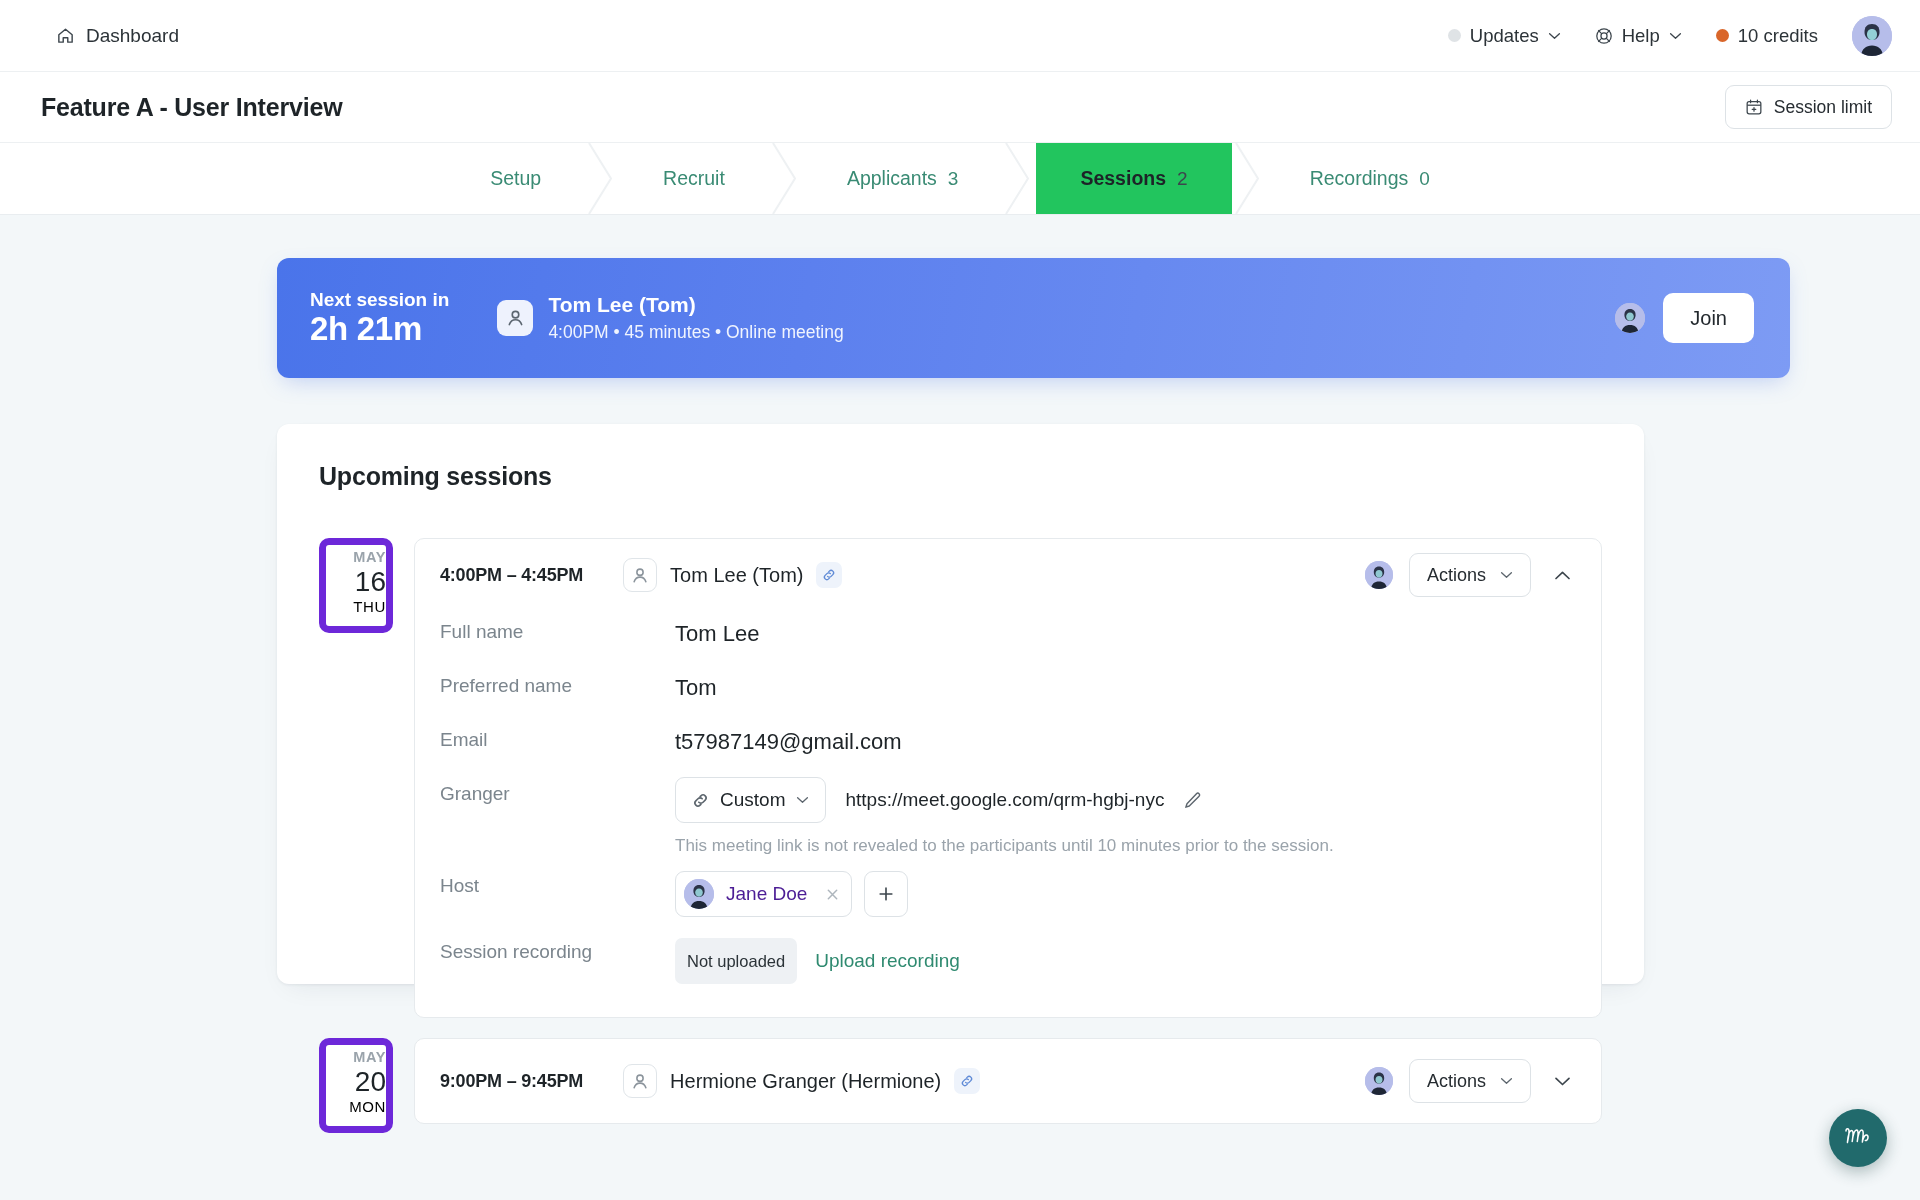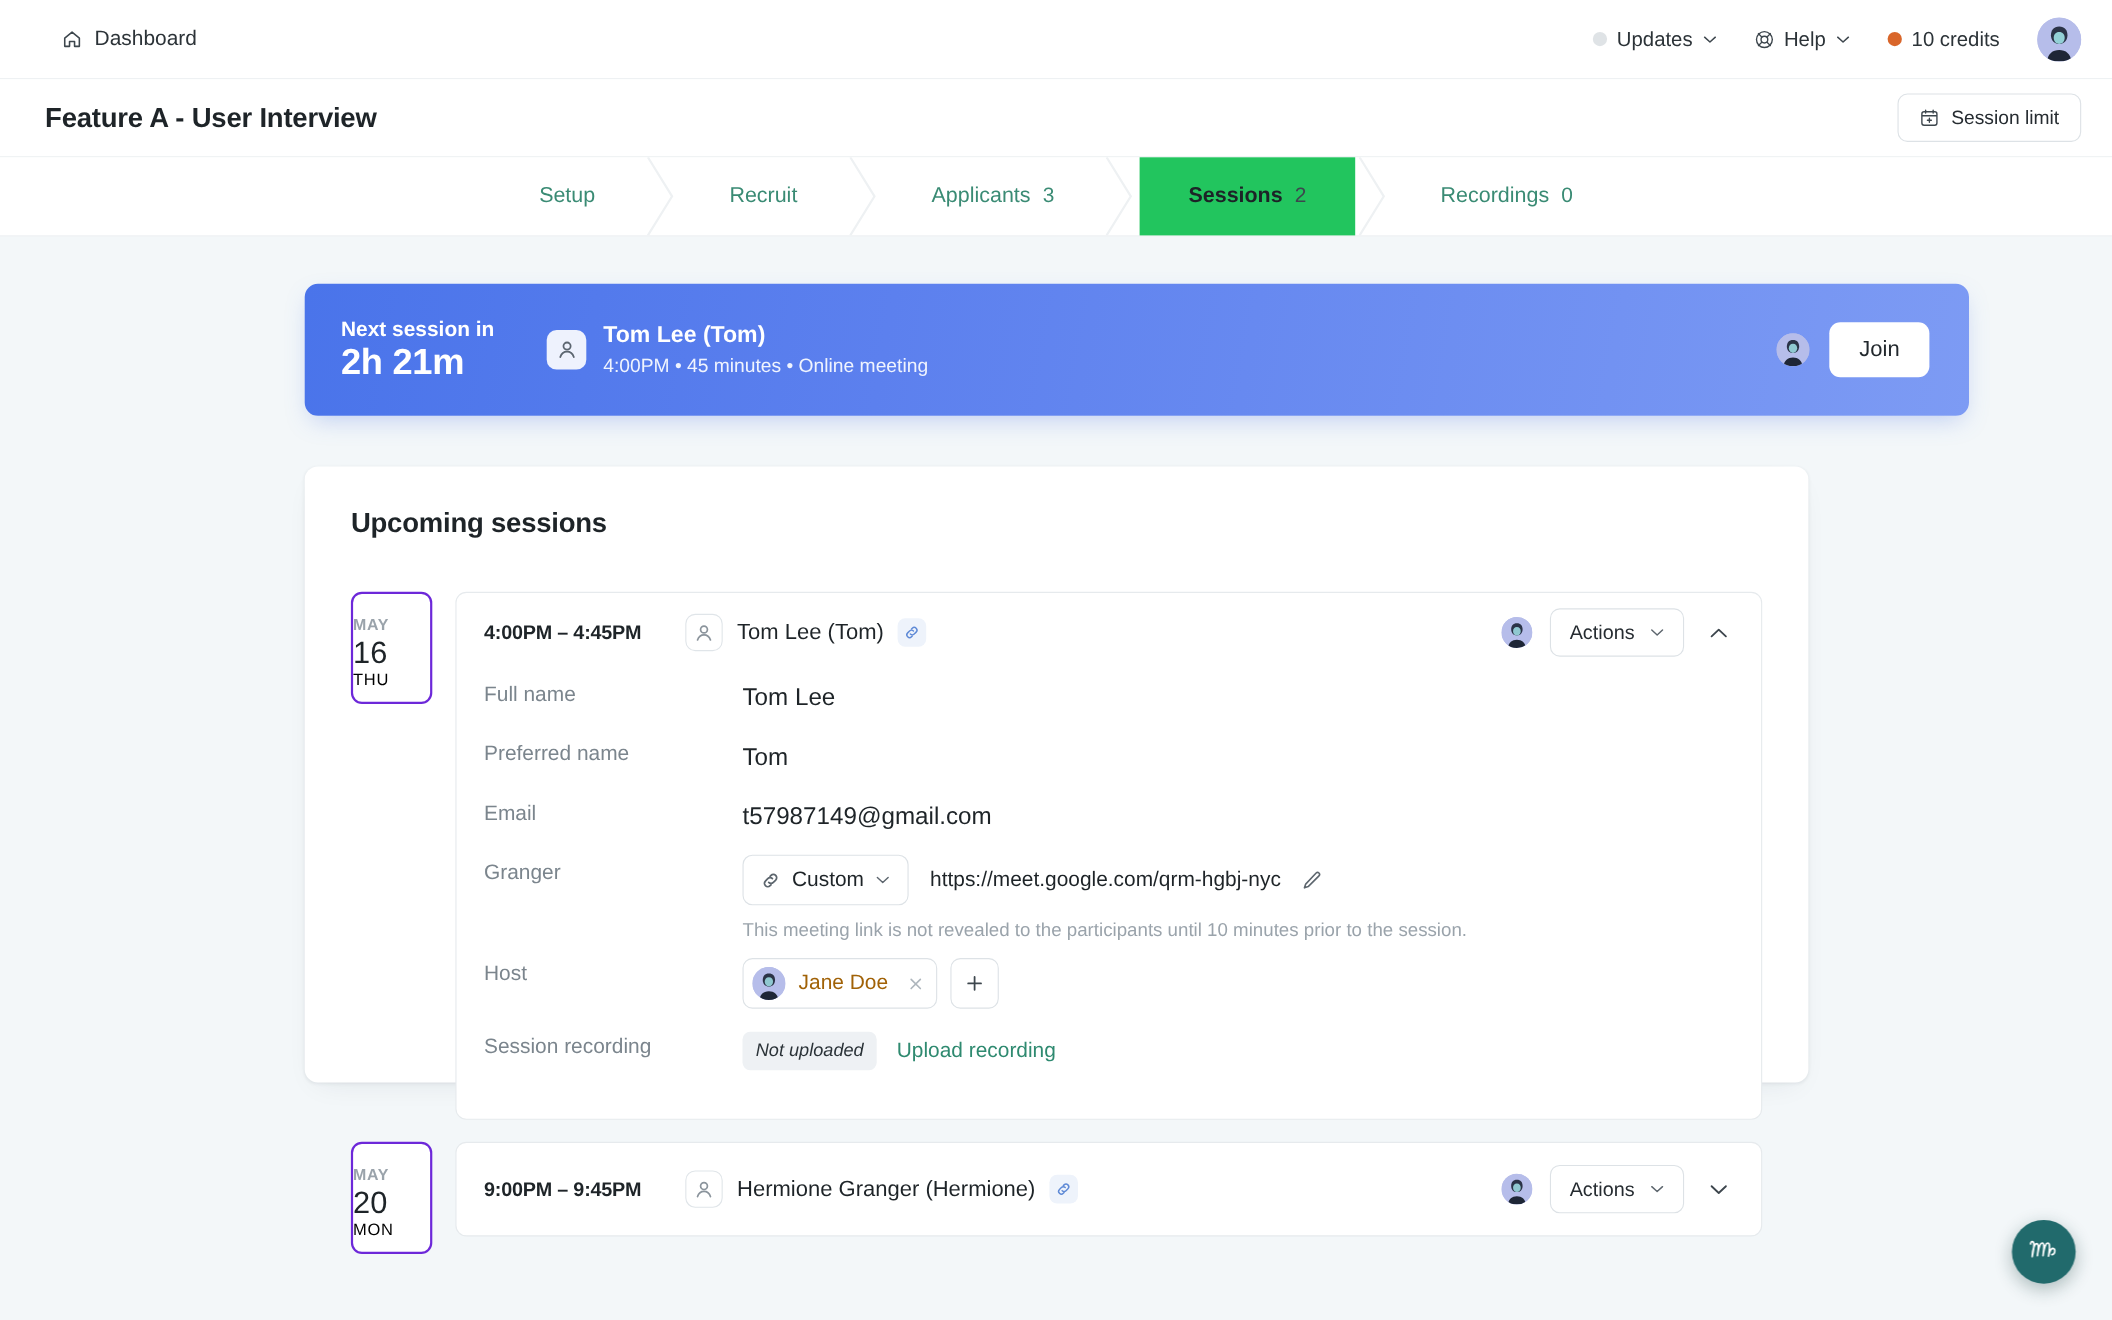--- a/index.html
+++ b/index.html
@@ -110,22 +110,22 @@
   .card {
     position: absolute; left: 277px; top: 209px; width: 1367px; height: 560px;
     background: #ffffff; border-radius: 12px;
     box-shadow: 0 1px 3px rgba(30,40,60,0.07), 0 10px 26px -12px rgba(30,40,60,0.10);
     padding: 38px 42px 0 42px;
   }
   .card-title { font-size: 25px; font-weight: bold; color: #1e2428; letter-spacing:-0.2px; }
 
   .session-block { display: flex; gap: 21px; margin-top: 47px; align-items: flex-start; }
   .datechip {
-    width: 74px; flex: none; border: 2px solid #6d28d9; border-radius: 10px;
-    background: #fff; padding: 21px 0 11px; text-align: left;
+    width: 74px; flex: none; border: 7px solid #6d28d9; border-radius: 10px;
+    background: #fff; padding: 4px 0 11px; text-align: right;
   }
   .dc-mon { font-size: 14.5px; font-weight: bold; color: #9aa3ab; letter-spacing: 0.6px; }
   .dc-day { font-size: 28px; font-weight: normal; color: #1e2428; line-height: 1.18; }
   .dc-dow { font-size: 15px; color: #000000; letter-spacing: 0.6px; }
 
   .session-panel {
     flex: 1; border: 1px solid #e6eaed; border-radius: 10px; background: #fff;
   }
   .session-head {
     display: flex; align-items: center; height: 72px; padding: 0 24px 0 25px;
@@ -167,36 +167,35 @@
     font-size: 19px; color: #1e2428; font-family: inherit; cursor: pointer;
   }
   .custom-select .lk { width: 17px; height: 17px; display:block; }
   .meet-url { font-size: 19px; color: #1e2428; }
   .edit-ico { width: 19px; height: 19px; display:block; cursor: pointer; }
   .loc-note { font-size: 17px; color: #9aa3ab; margin-top: 13px; }
 
   .host-chip {
     display: flex; align-items: center; gap: 12px; height: 46px; padding: 0 6px 0 8px;
     border: 1px solid #dde2e6; border-radius: 9px; background: #fff;
-    font-size: 19px; color: #a16207;
+    font-size: 19px; color: #4c1d95;
   }
   .host-x { width: 26px; height: 26px; display:flex; align-items:center; justify-content:center; cursor:pointer; }
   .host-x svg { width: 13px; height: 13px; display:block; }
   .plus-btn {
     width: 44px; height: 46px; border: 1px solid #dde2e6; border-radius: 9px;
     background: #fff; display: flex; align-items: center; justify-content: center;
     cursor: pointer; margin-left: 12px;
   }
   .plus-btn svg { width: 18px; height: 18px; display:block; }
 
   .badge-grey {
-    display: inline-flex; align-items: center; height: 35px; padding: 0 12px;
+    display: inline-flex; align-items: center; height: 46px; padding: 0 12px;
     background: #eef1f4; border-radius: 7px; font-size: 16.5px; color: #2b3view;
     color: #2b3338;
-    font-style: italic;
   }
   .upload-link { font-size: 19px; color: #2f8a70; cursor: pointer; margin-left: 18px; }
 
   .fab {
     position: fixed; right: 33px; bottom: 33px; width: 58px; height: 58px;
     border-radius: 50%; background: #216a6c;
     display: flex; align-items: center; justify-content: center;
     box-shadow: 0 5px 16px rgba(20,60,60,0.32); cursor: pointer;
   }
   .fab svg { width: 34px; height: 26px; display: block; }

